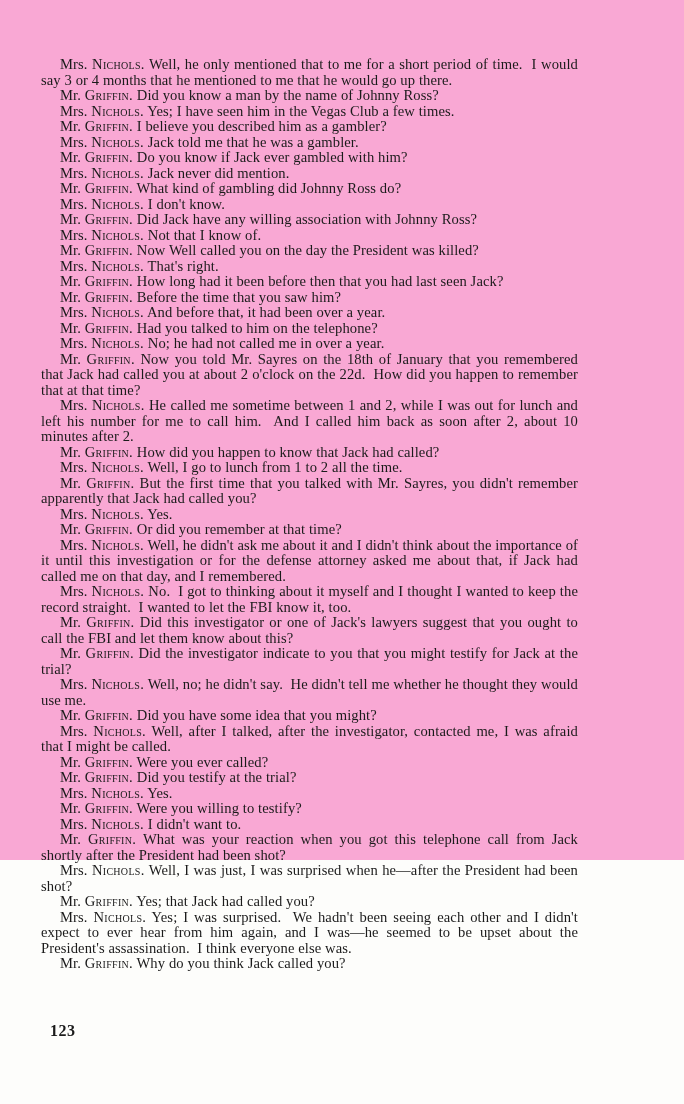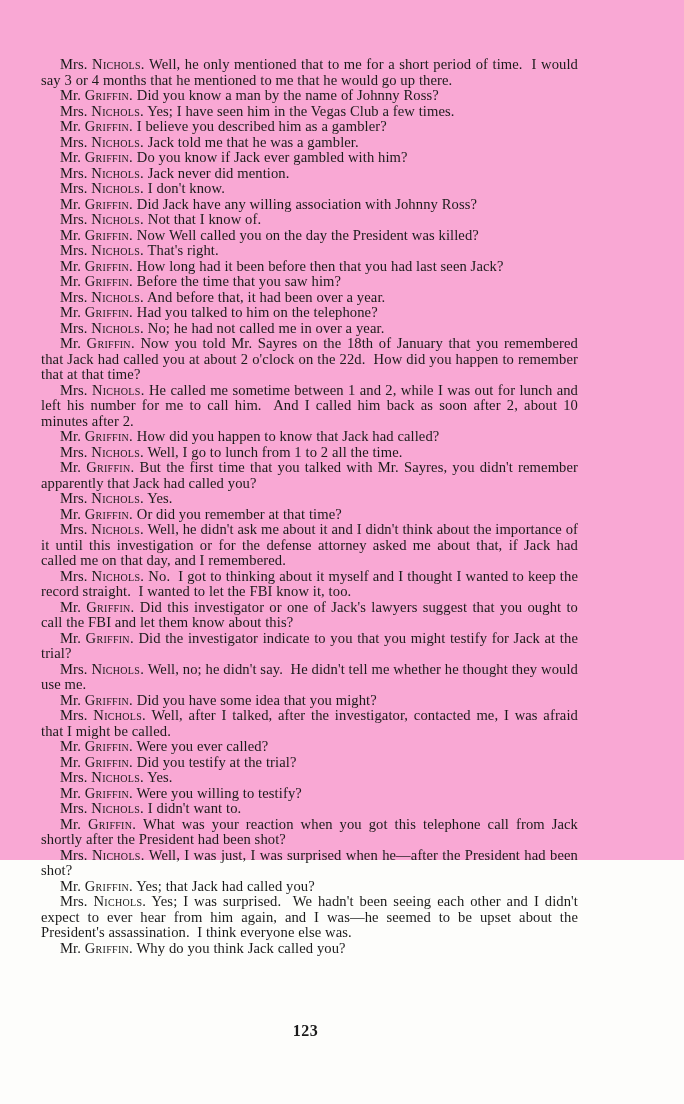--- a/index.html
+++ b/index.html
@@ -29,40 +29,41 @@
     line-height: 15.5px;
     white-space: pre-wrap;
     letter-spacing: 0.1px;
   }
   .sp-name {
     font-variant: small-caps;
     letter-spacing: 0.3px;
   }
   .page-number {
     position: absolute;
-    left: 37px; top: 1022px;
+    left: 50px; top: 1022px;
     width: 537px;
-    text-align: center;
+    text-align: left;
     font-size: 16px;
     font-weight: bold;
     letter-spacing: 0.5px;
   }
 </style>
 </head>
 <body>
 
 <div class="page">
   <section class="text-block">
       <p class="para"><span class="speaker"><span class="sp-prefix">Mrs.</span> <span class="sp-name">Nichols.</span></span> <span class="utt">Well, he only mentioned that to me for a short period of time.  I would say 3 or 4 months that he mentioned to me that he would go up there.</span></p>
       <p class="para"><span class="speaker"><span class="sp-prefix">Mr.</span> <span class="sp-name">Griffin.</span></span> <span class="utt">Did you know a man by the name of Johnny Ross?</span></p>
       <p class="para"><span class="speaker"><span class="sp-prefix">Mrs.</span> <span class="sp-name">Nichols.</span></span> <span class="utt">Yes; I have seen him in the Vegas Club a few times.</span></p>
       <p class="para"><span class="speaker"><span class="sp-prefix">Mr.</span> <span class="sp-name">Griffin.</span></span> <span class="utt">I believe you described him as a gambler?</span></p>
       <p class="para"><span class="speaker"><span class="sp-prefix">Mrs.</span> <span class="sp-name">Nichols.</span></span> <span class="utt">Jack told me that he was a gambler.</span></p>
       <p class="para"><span class="speaker"><span class="sp-prefix">Mr.</span> <span class="sp-name">Griffin.</span></span> <span class="utt">Do you know if Jack ever gambled with him?</span></p>
       <p class="para"><span class="speaker"><span class="sp-prefix">Mrs.</span> <span class="sp-name">Nichols.</span></span> <span class="utt">Jack never did mention.</span></p>
+      <p class="para"><span class="speaker"><span class="sp-prefix">Mr.</span> <span class="sp-name">Griffin.</span></span> <span class="utt">What kind of gambling did Johnny Ross do?</span></p>
       <p class="para"><span class="speaker"><span class="sp-prefix">Mrs.</span> <span class="sp-name">Nichols.</span></span> <span class="utt">I don't know.</span></p>
       <p class="para"><span class="speaker"><span class="sp-prefix">Mr.</span> <span class="sp-name">Griffin.</span></span> <span class="utt">Did Jack have any willing association with Johnny Ross?</span></p>
       <p class="para"><span class="speaker"><span class="sp-prefix">Mrs.</span> <span class="sp-name">Nichols.</span></span> <span class="utt">Not that I know of.</span></p>
       <p class="para"><span class="speaker"><span class="sp-prefix">Mr.</span> <span class="sp-name">Griffin.</span></span> <span class="utt">Now Well called you on the day the President was killed?</span></p>
       <p class="para"><span class="speaker"><span class="sp-prefix">Mrs.</span> <span class="sp-name">Nichols.</span></span> <span class="utt">That's right.</span></p>
       <p class="para"><span class="speaker"><span class="sp-prefix">Mr.</span> <span class="sp-name">Griffin.</span></span> <span class="utt">How long had it been before then that you had last seen Jack?</span></p>
       <p class="para"><span class="speaker"><span class="sp-prefix">Mr.</span> <span class="sp-name">Griffin.</span></span> <span class="utt">Before the time that you saw him?</span></p>
       <p class="para"><span class="speaker"><span class="sp-prefix">Mrs.</span> <span class="sp-name">Nichols.</span></span> <span class="utt">And before that, it had been over a year.</span></p>
       <p class="para"><span class="speaker"><span class="sp-prefix">Mr.</span> <span class="sp-name">Griffin.</span></span> <span class="utt">Had you talked to him on the telephone?</span></p>
       <p class="para"><span class="speaker"><span class="sp-prefix">Mrs.</span> <span class="sp-name">Nichols.</span></span> <span class="utt">No; he had not called me in over a year.</span></p>

